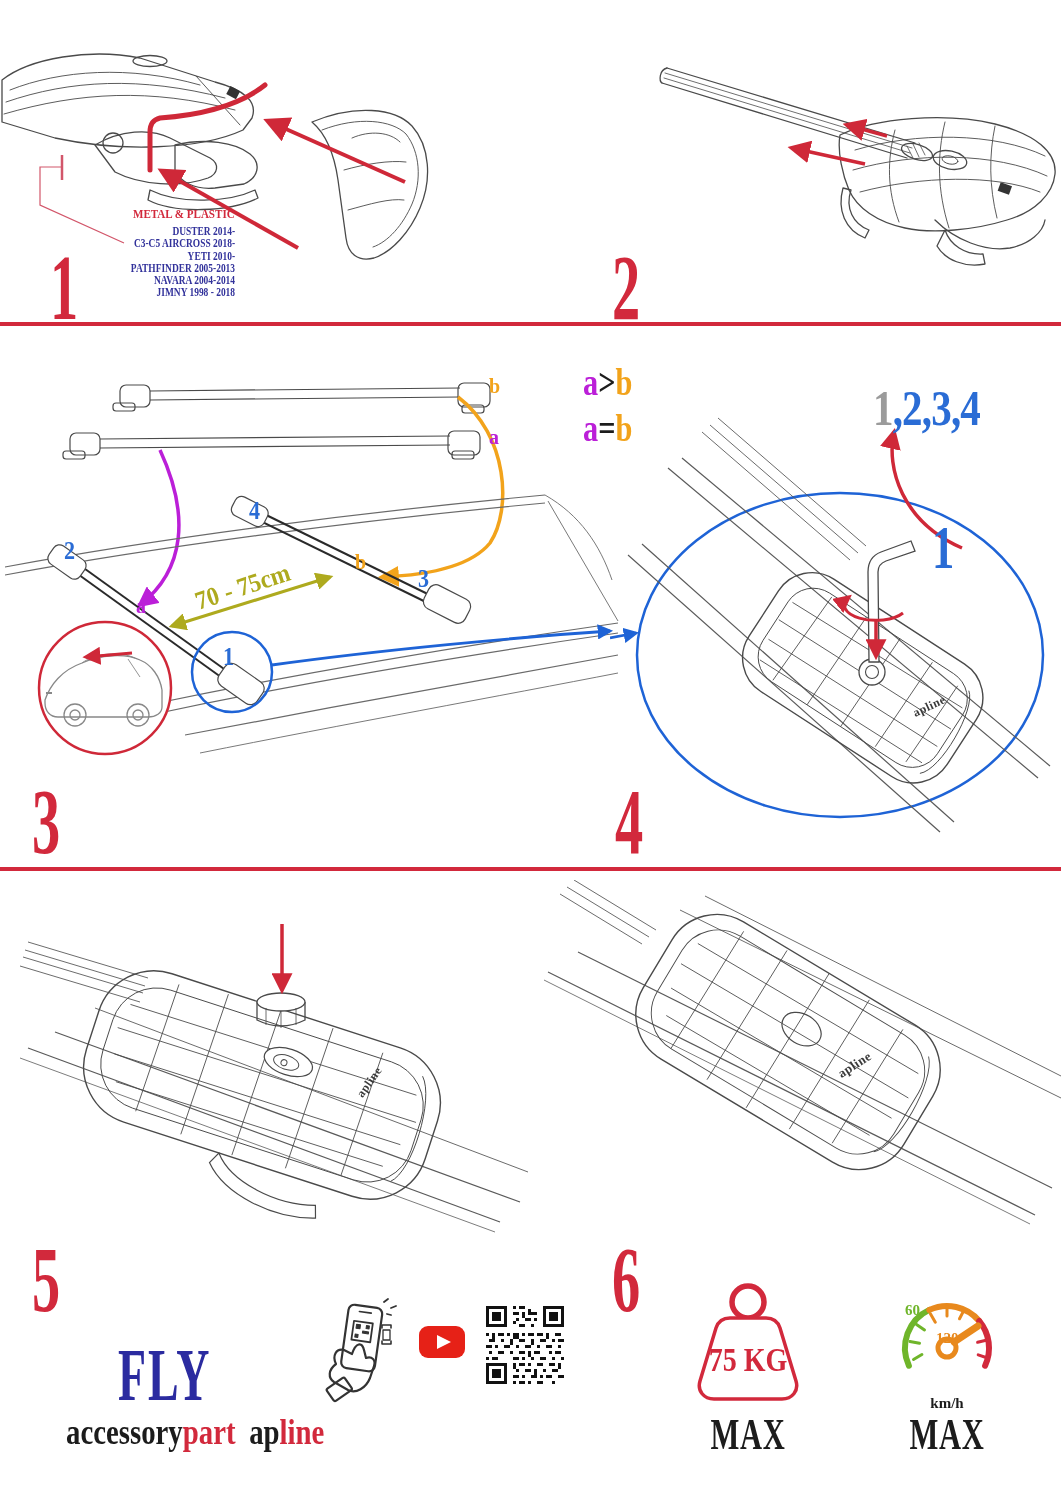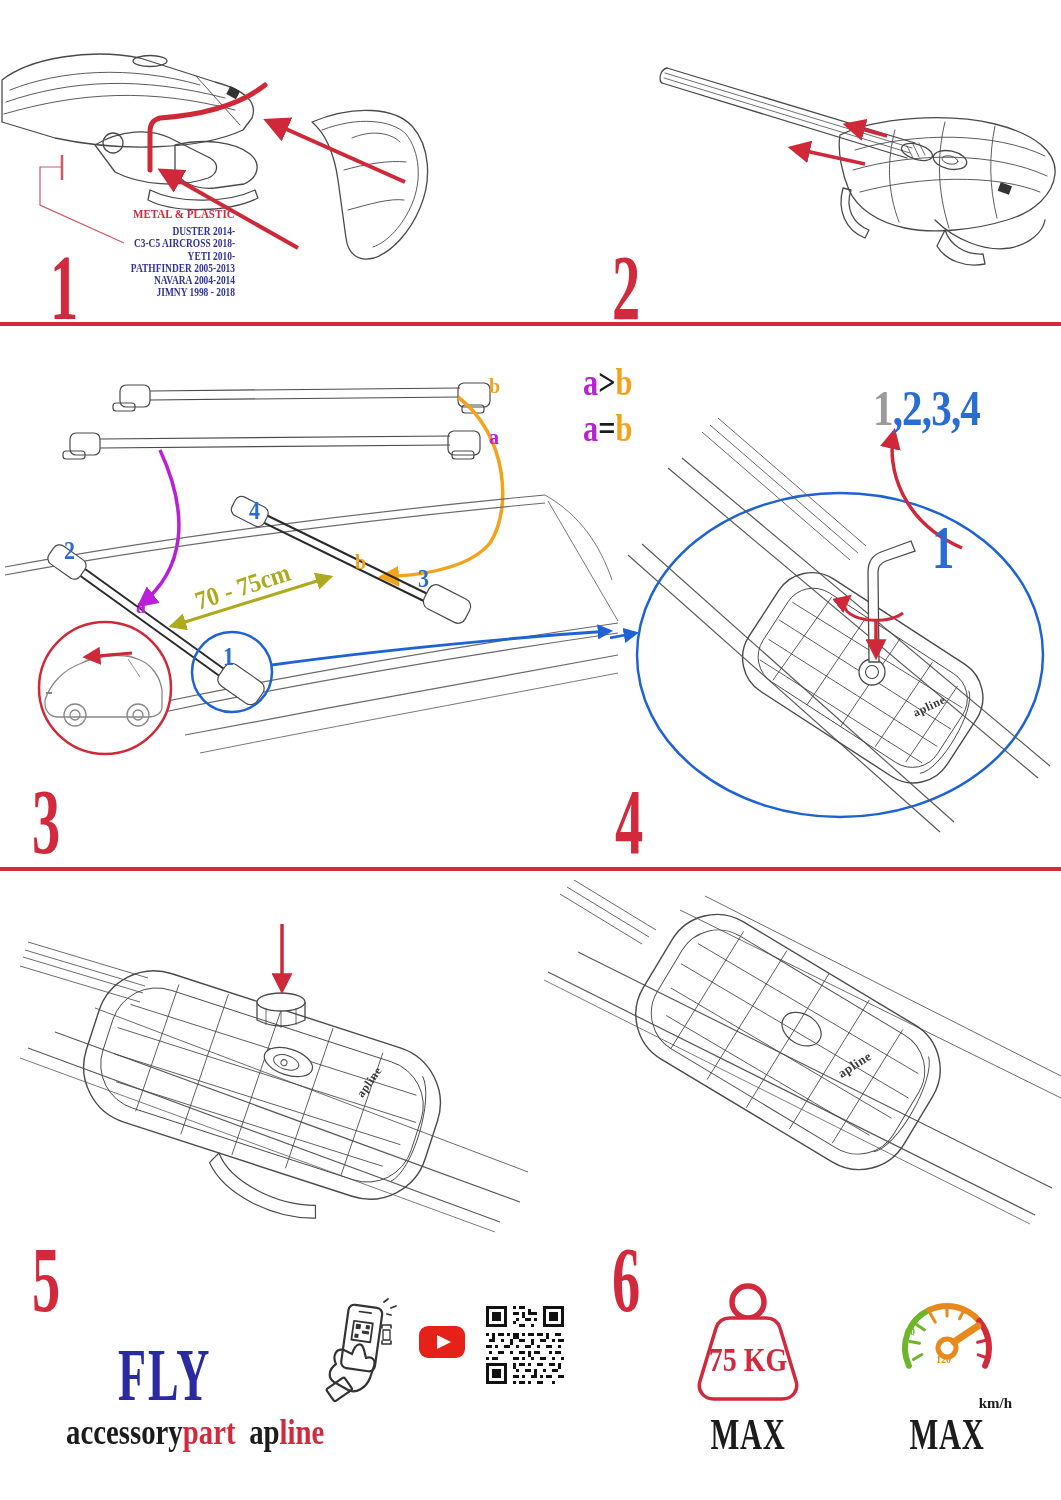--- a/index.html
+++ b/index.html
@@ -25,22 +25,22 @@
   .seq{font-size:50px;font-weight:bold;transform:scaleX(0.82);transform-origin:left top;letter-spacing:-1px;}
   .bigone{font-size:62px;transform:scaleX(0.72);transform-origin:left top;}
   .distance{font-size:26px;transform:rotate(-18deg) scaleX(0.92);transform-origin:left top;}
   .footlogo{font-size:12px;font-weight:bold;color:#3a3a3a;letter-spacing:0.5px;}
   .fly{color:#2b2ba0;font-weight:bold;font-size:74px;letter-spacing:3px;
        transform:scaleX(0.62);transform-origin:left top;}
   .wordmark{font-size:36px;font-weight:bold;transform:scaleX(0.80);transform-origin:left top;letter-spacing:0px;}
   .wm-b{color:#1c1c1c;} .wm-r{color:#d2293c;}
   .kgval{color:#d2293c;font-weight:bold;font-size:33px;transform:scaleX(0.85);transform-origin:center top;text-align:center;width:140px;}
   .maxlbl{color:#1c1c1c;font-weight:bold;font-size:45px;transform:scaleX(0.68);transform-origin:center top;text-align:center;width:140px;letter-spacing:1px;}
-  .speedtick{font-size:10px;font-weight:bold;margin-top:24px;}
-  .kmh{color:#1c1c1c;font-size:15px;font-weight:bold;text-align:right;width:130px;}
+  .speedtick{font-size:15px;font-weight:bold;}
+  .kmh{color:#1c1c1c;font-size:15px;font-weight:bold;text-align:center;width:130px;}
   svg{display:block;}
 </style>
 </head>
 <body>
 
 <div class="page">
 
   <svg class="abs" style="left:0;top:30px" width="450" height="260" viewBox="0 0 450 260">
     <defs>
       <marker id="ar1" viewBox="0 0 10 10" refX="8" refY="5" markerWidth="6.5" markerHeight="6.5" orient="auto-start-reverse">

